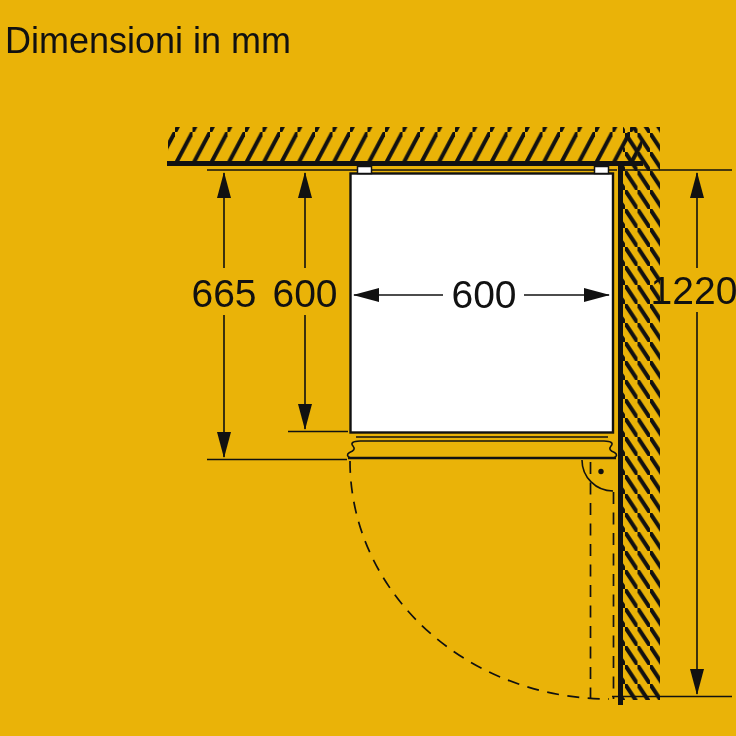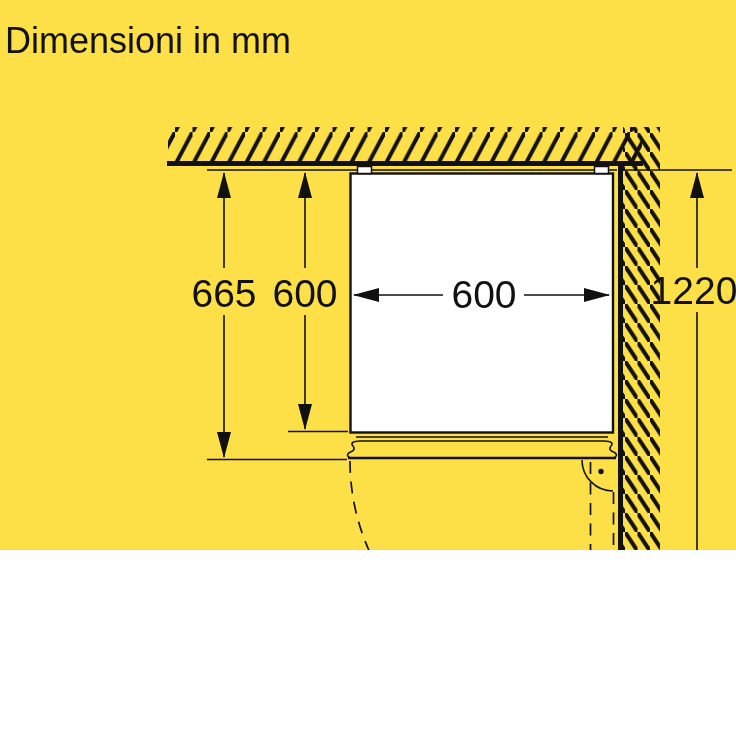--- a/index.html
+++ b/index.html
@@ -4,22 +4,22 @@
 <style>
   html, body {
     margin: 0;
     padding: 0;
     background: #ffffff;
     font-family: "Liberation Sans", sans-serif;
   }
   .stage {
     position: relative;
     width: 736px;
-    height: 550px;
-    background: #fde047;
+    height: 736px;
+    background: #eab308;
     overflow: hidden;
   }
   svg { display: block; }
   .ln   { stroke: #111; fill: none; }
   .thin { stroke-width: 1.6; }
   .thick{ stroke-width: 5; }
   .dash { stroke-width: 1.7; stroke-dasharray: 12 8.5; }
   .arr  { fill: #111; stroke: none; }
   .dimtxt {
     font-family: "Liberation Sans", sans-serif;

